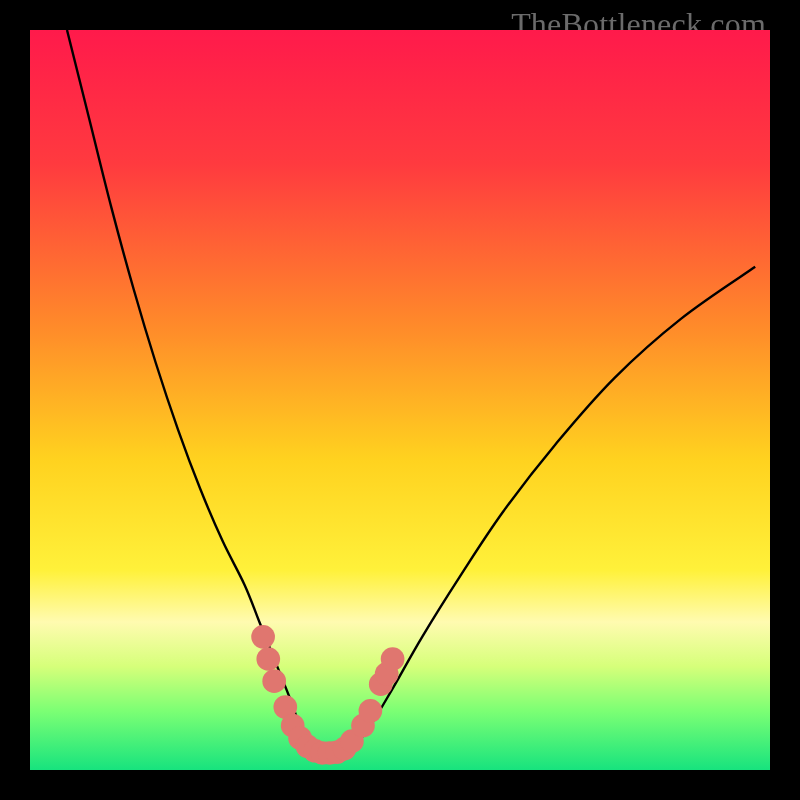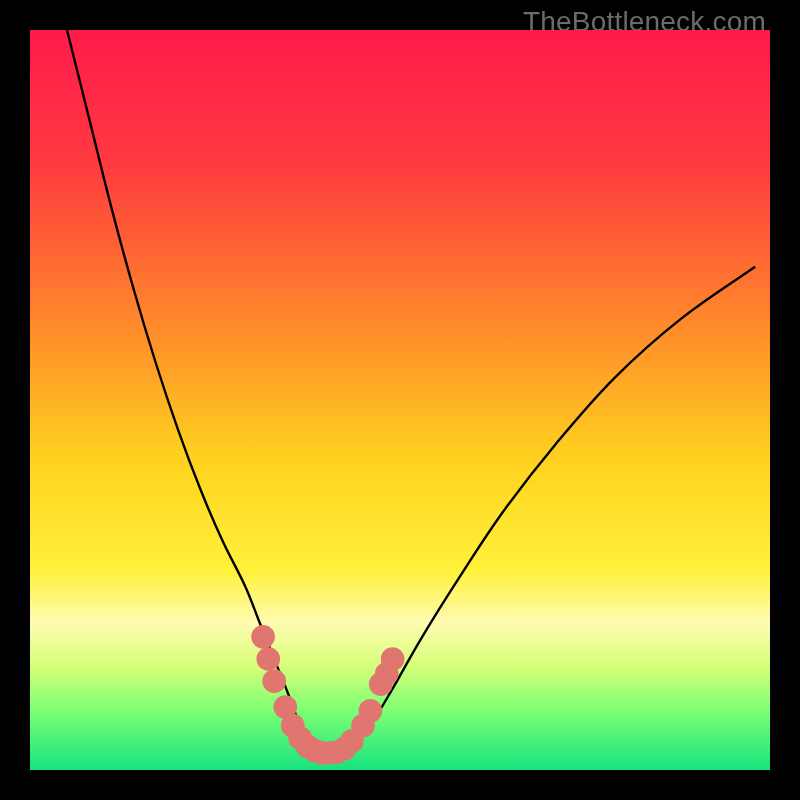--- a/index.html
+++ b/index.html
@@ -22,23 +22,24 @@
     top: 30px;
     width: 740px;
     height: 740px;
     overflow: hidden;
   }
   .watermark {
     position: absolute;
     top: 6px;
     right: 34px;
     color: #6b6b6b;
-    font-size: 28px;
+    font-size: 32px;
     font-weight: 500;
     letter-spacing: 0.2px;
+    font-family: Liberation Serif, serif;
   }
   svg { display: block; }
 </style>
 </head>
 <body>
 
 <div class="frame">
   <div class="watermark">TheBottleneck.com</div>
 
   <div class="plot">

